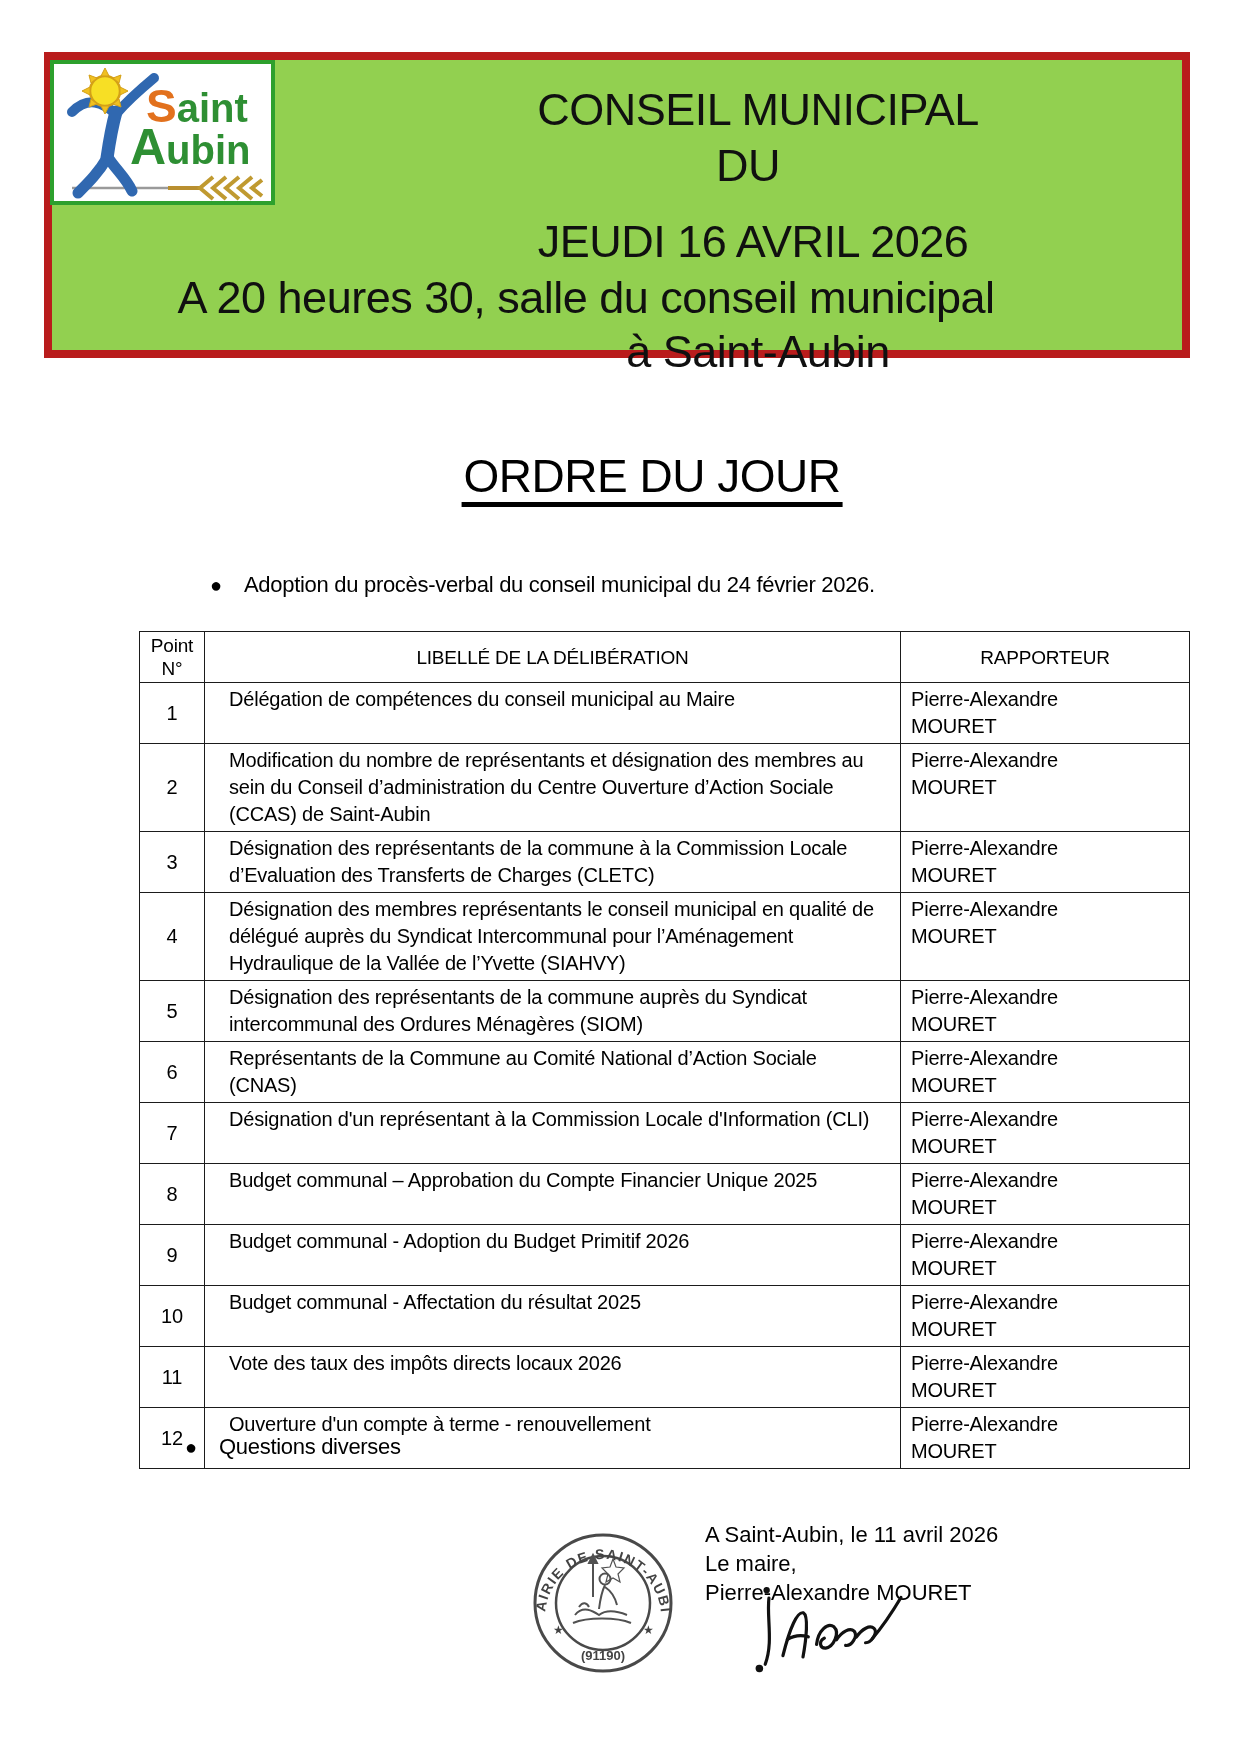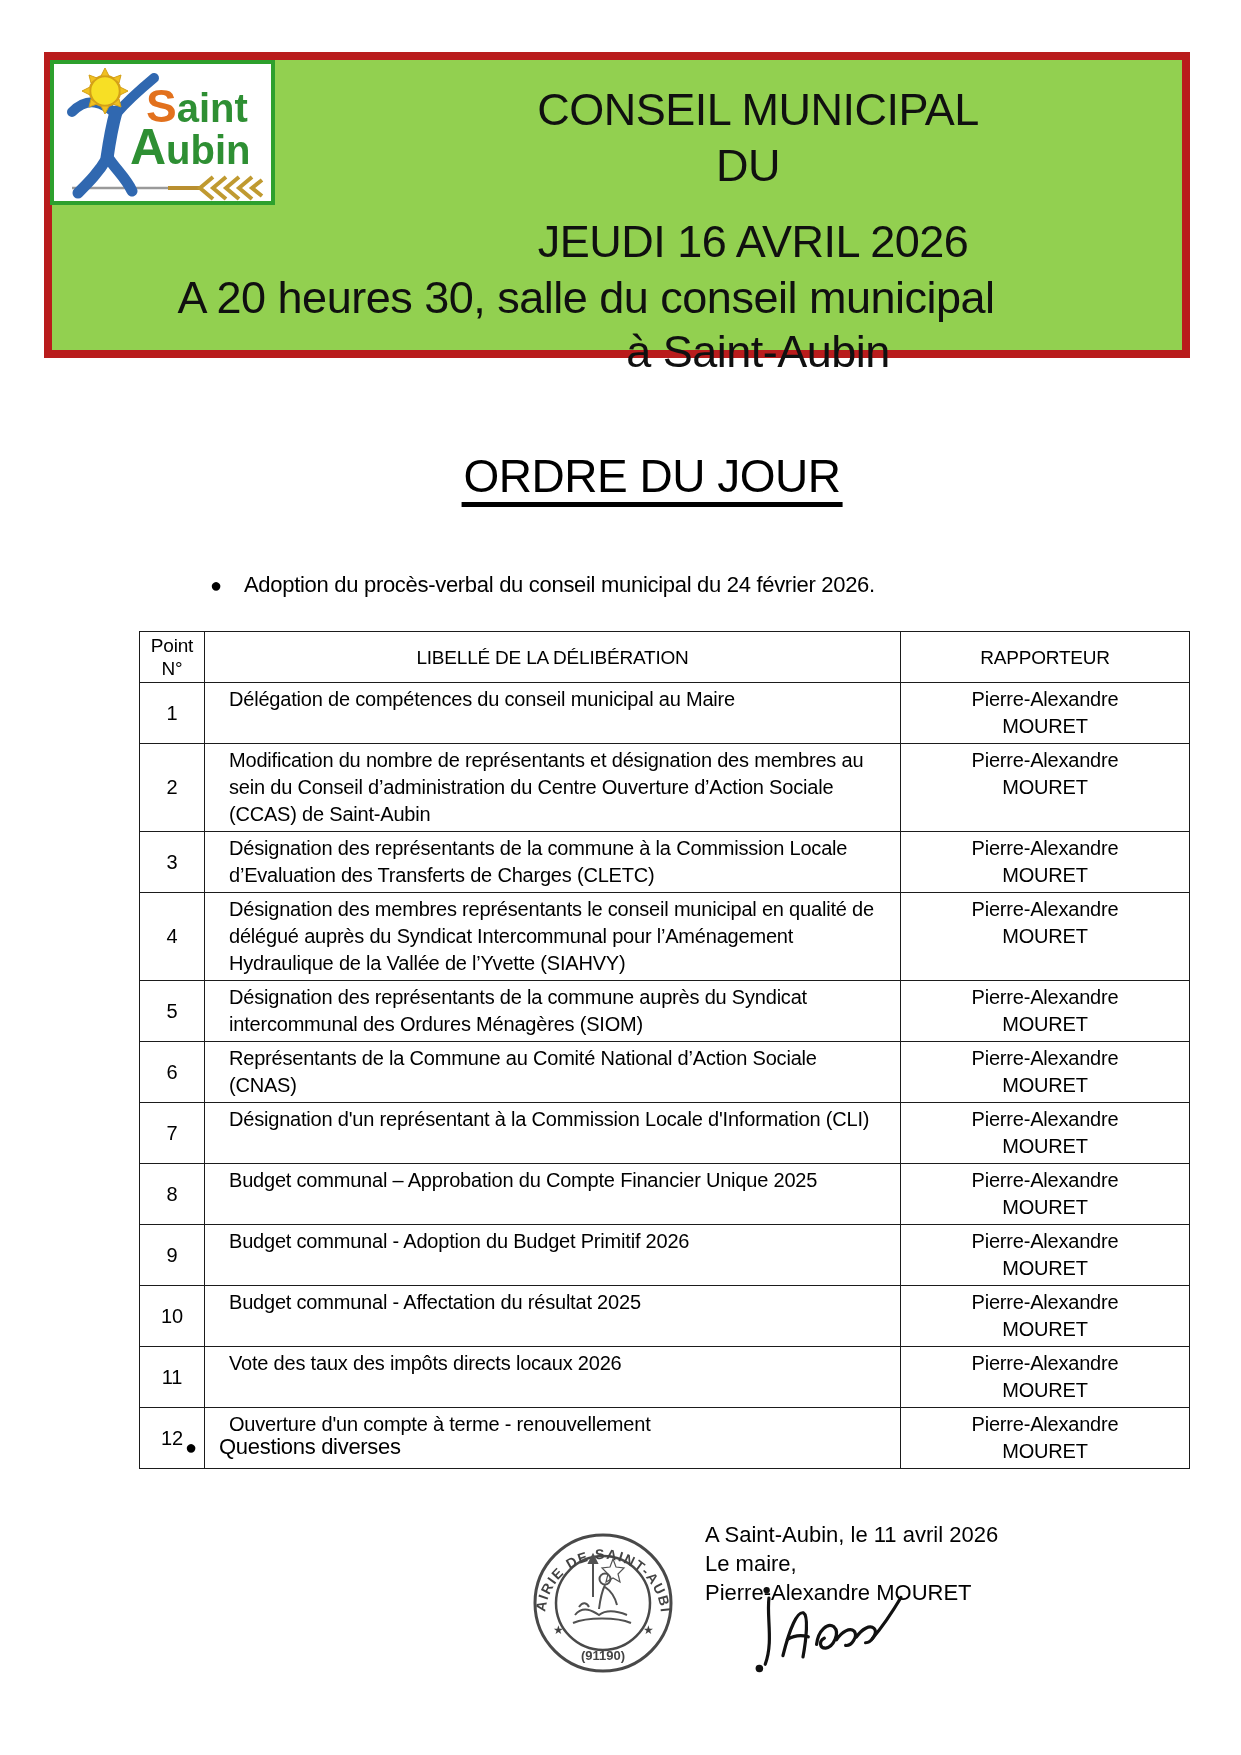--- a/index.html
+++ b/index.html
@@ -47,21 +47,21 @@
   table.agenda col.c2{width:696px;}
   table.agenda col.c3{width:289px;}
   table.agenda th,table.agenda td{border:1.6px solid #1b1b1b;box-sizing:border-box;}
   table.agenda th{
     font-weight:normal;font-size:19px;text-align:center;vertical-align:middle;
     height:50px;padding:2px 4px;line-height:23px;
   }
   th.h-point{white-space:pre-line;}
   td.c-num{text-align:center;vertical-align:middle;padding:2px 4px;}
   td.c-lib{vertical-align:top;padding:3px 24px;line-height:27px;}
-  td.c-rap{vertical-align:top;padding:3px 10px;line-height:27px;white-space:pre-line;text-align:center;}
+  td.c-rap{vertical-align:top;padding:3px 10px;line-height:27px;white-space:pre-line;}
   
   .sig-block{position:absolute;left:705px;top:1488px;font-size:22px;line-height:29px;margin-top:32px;}
   .stamp{position:absolute;left:531px;top:1531px;width:144px;height:144px;opacity:.85;}
   .scribble{position:absolute;left:752px;top:1582px;width:155px;height:92px;transform:rotate(-2deg);}
 </style>
 </head>
 <body>
 
 <div class="page">
 

